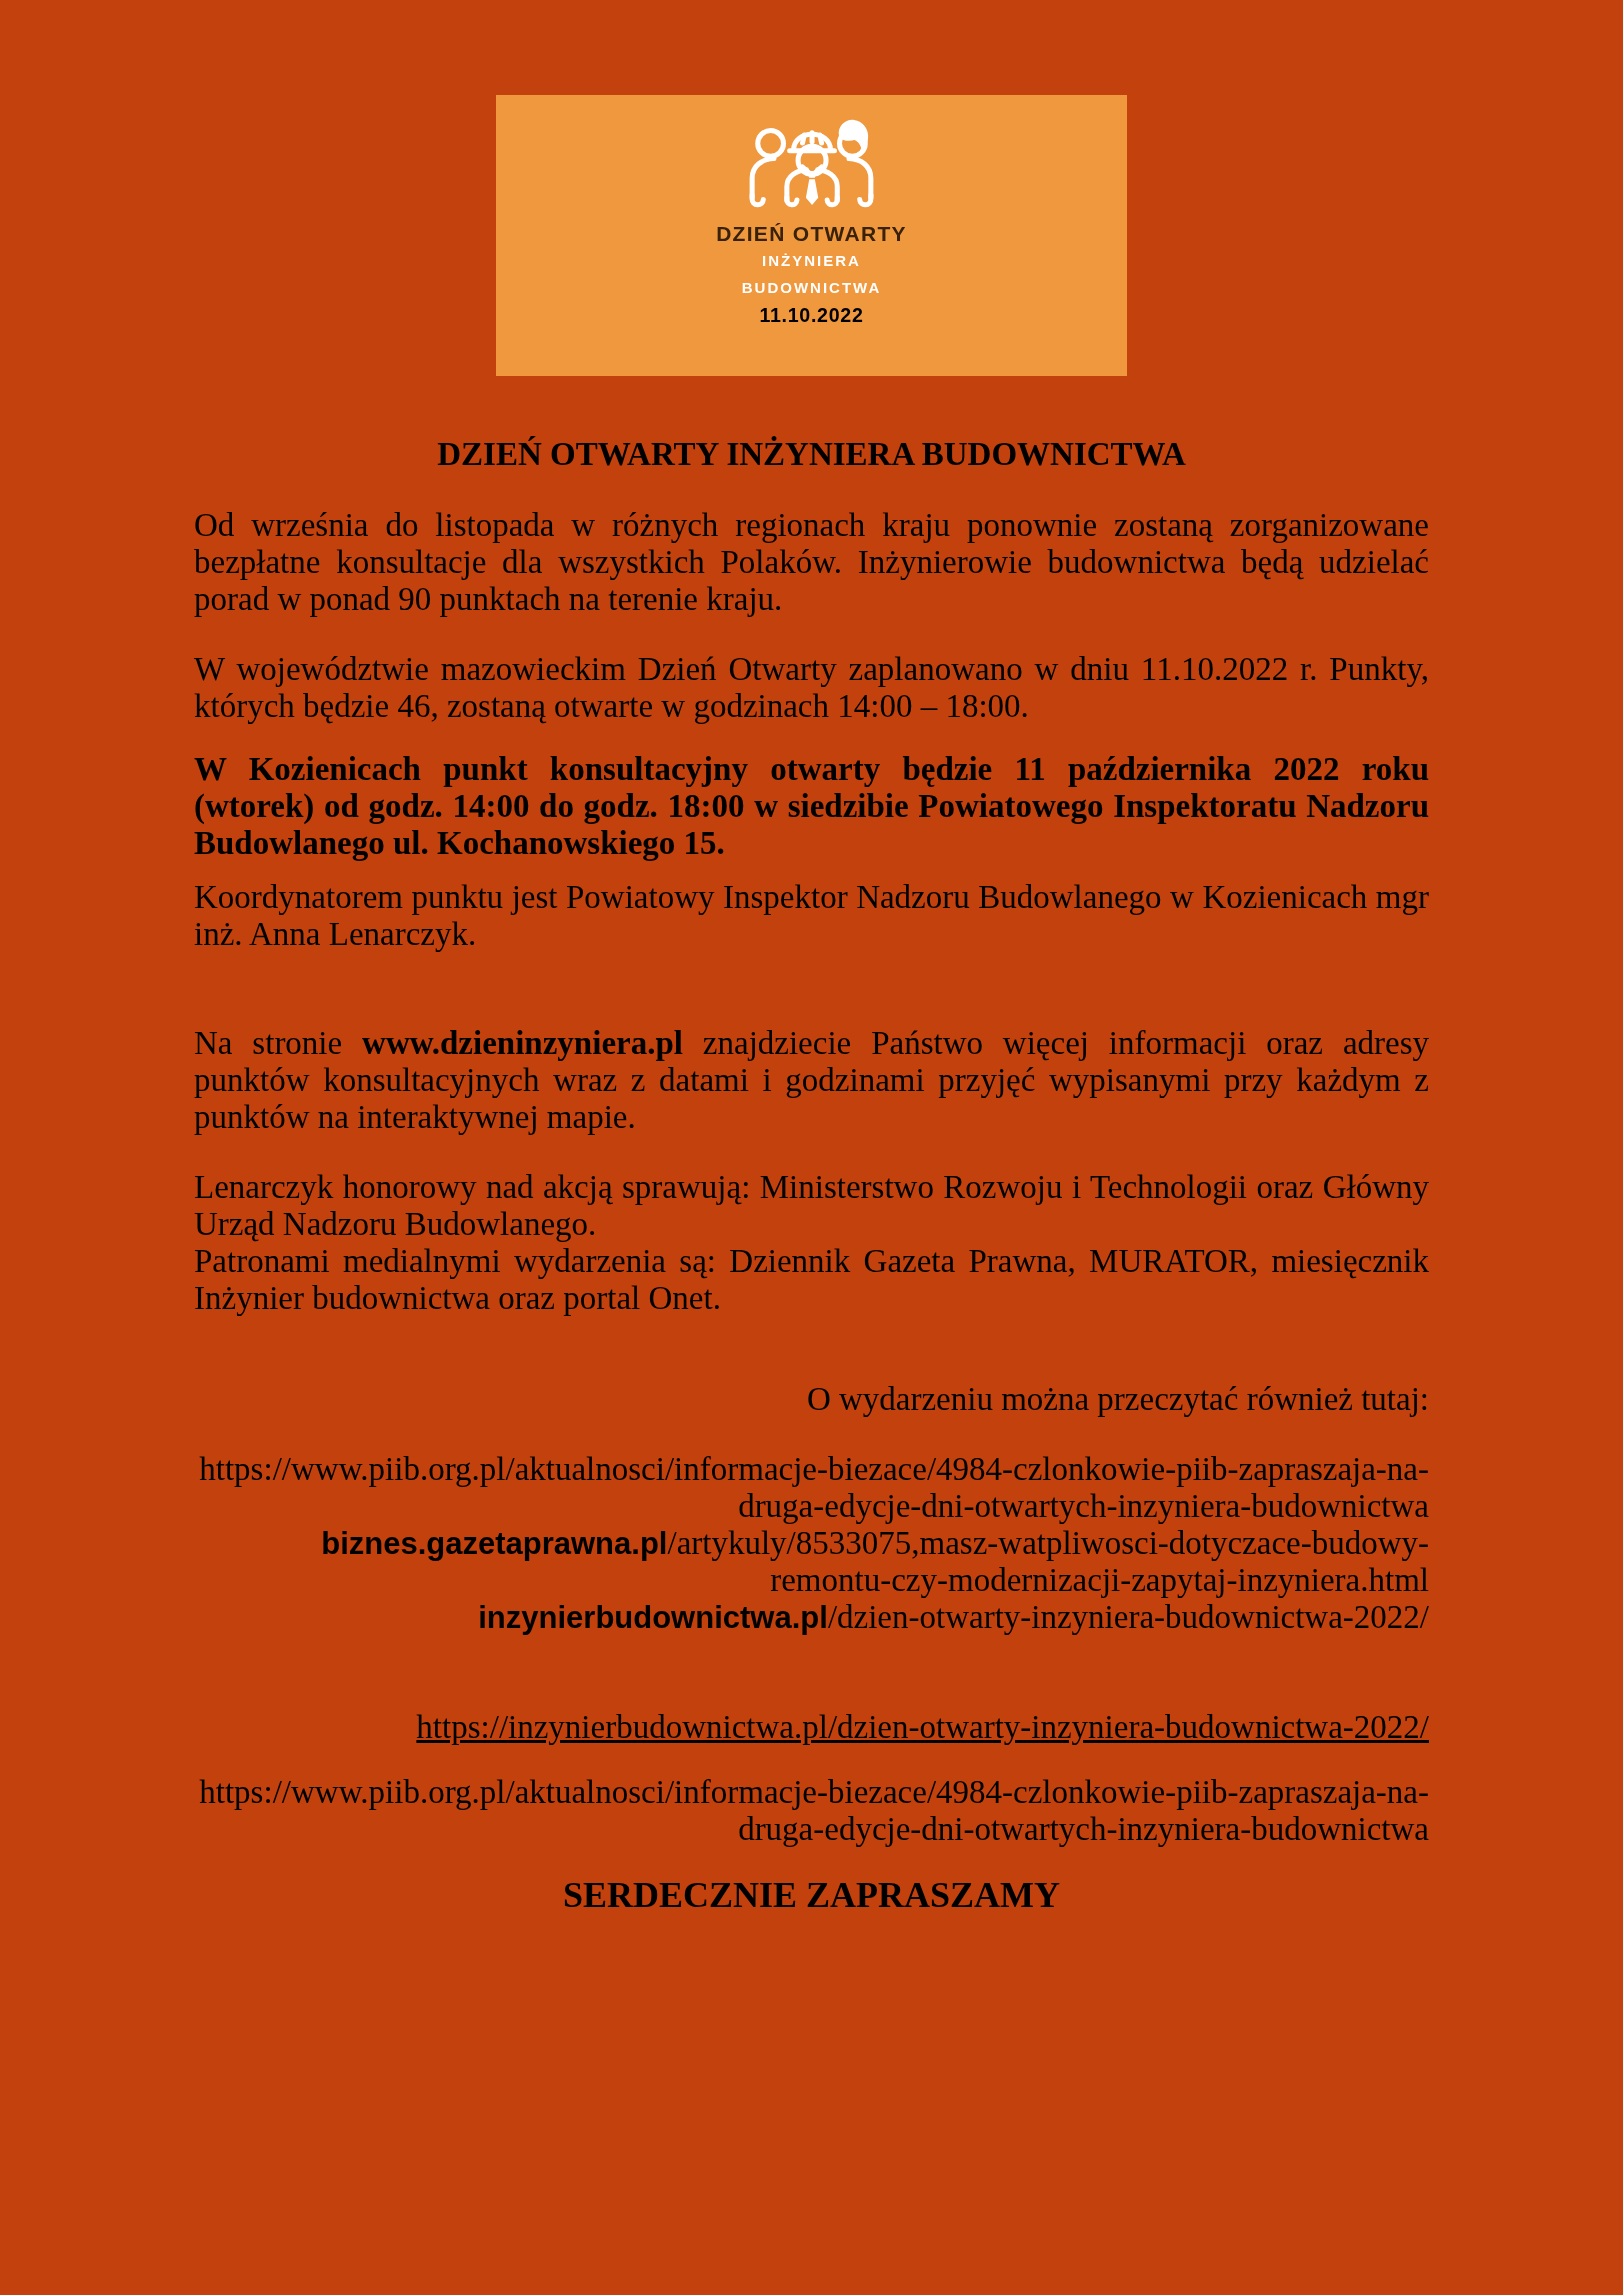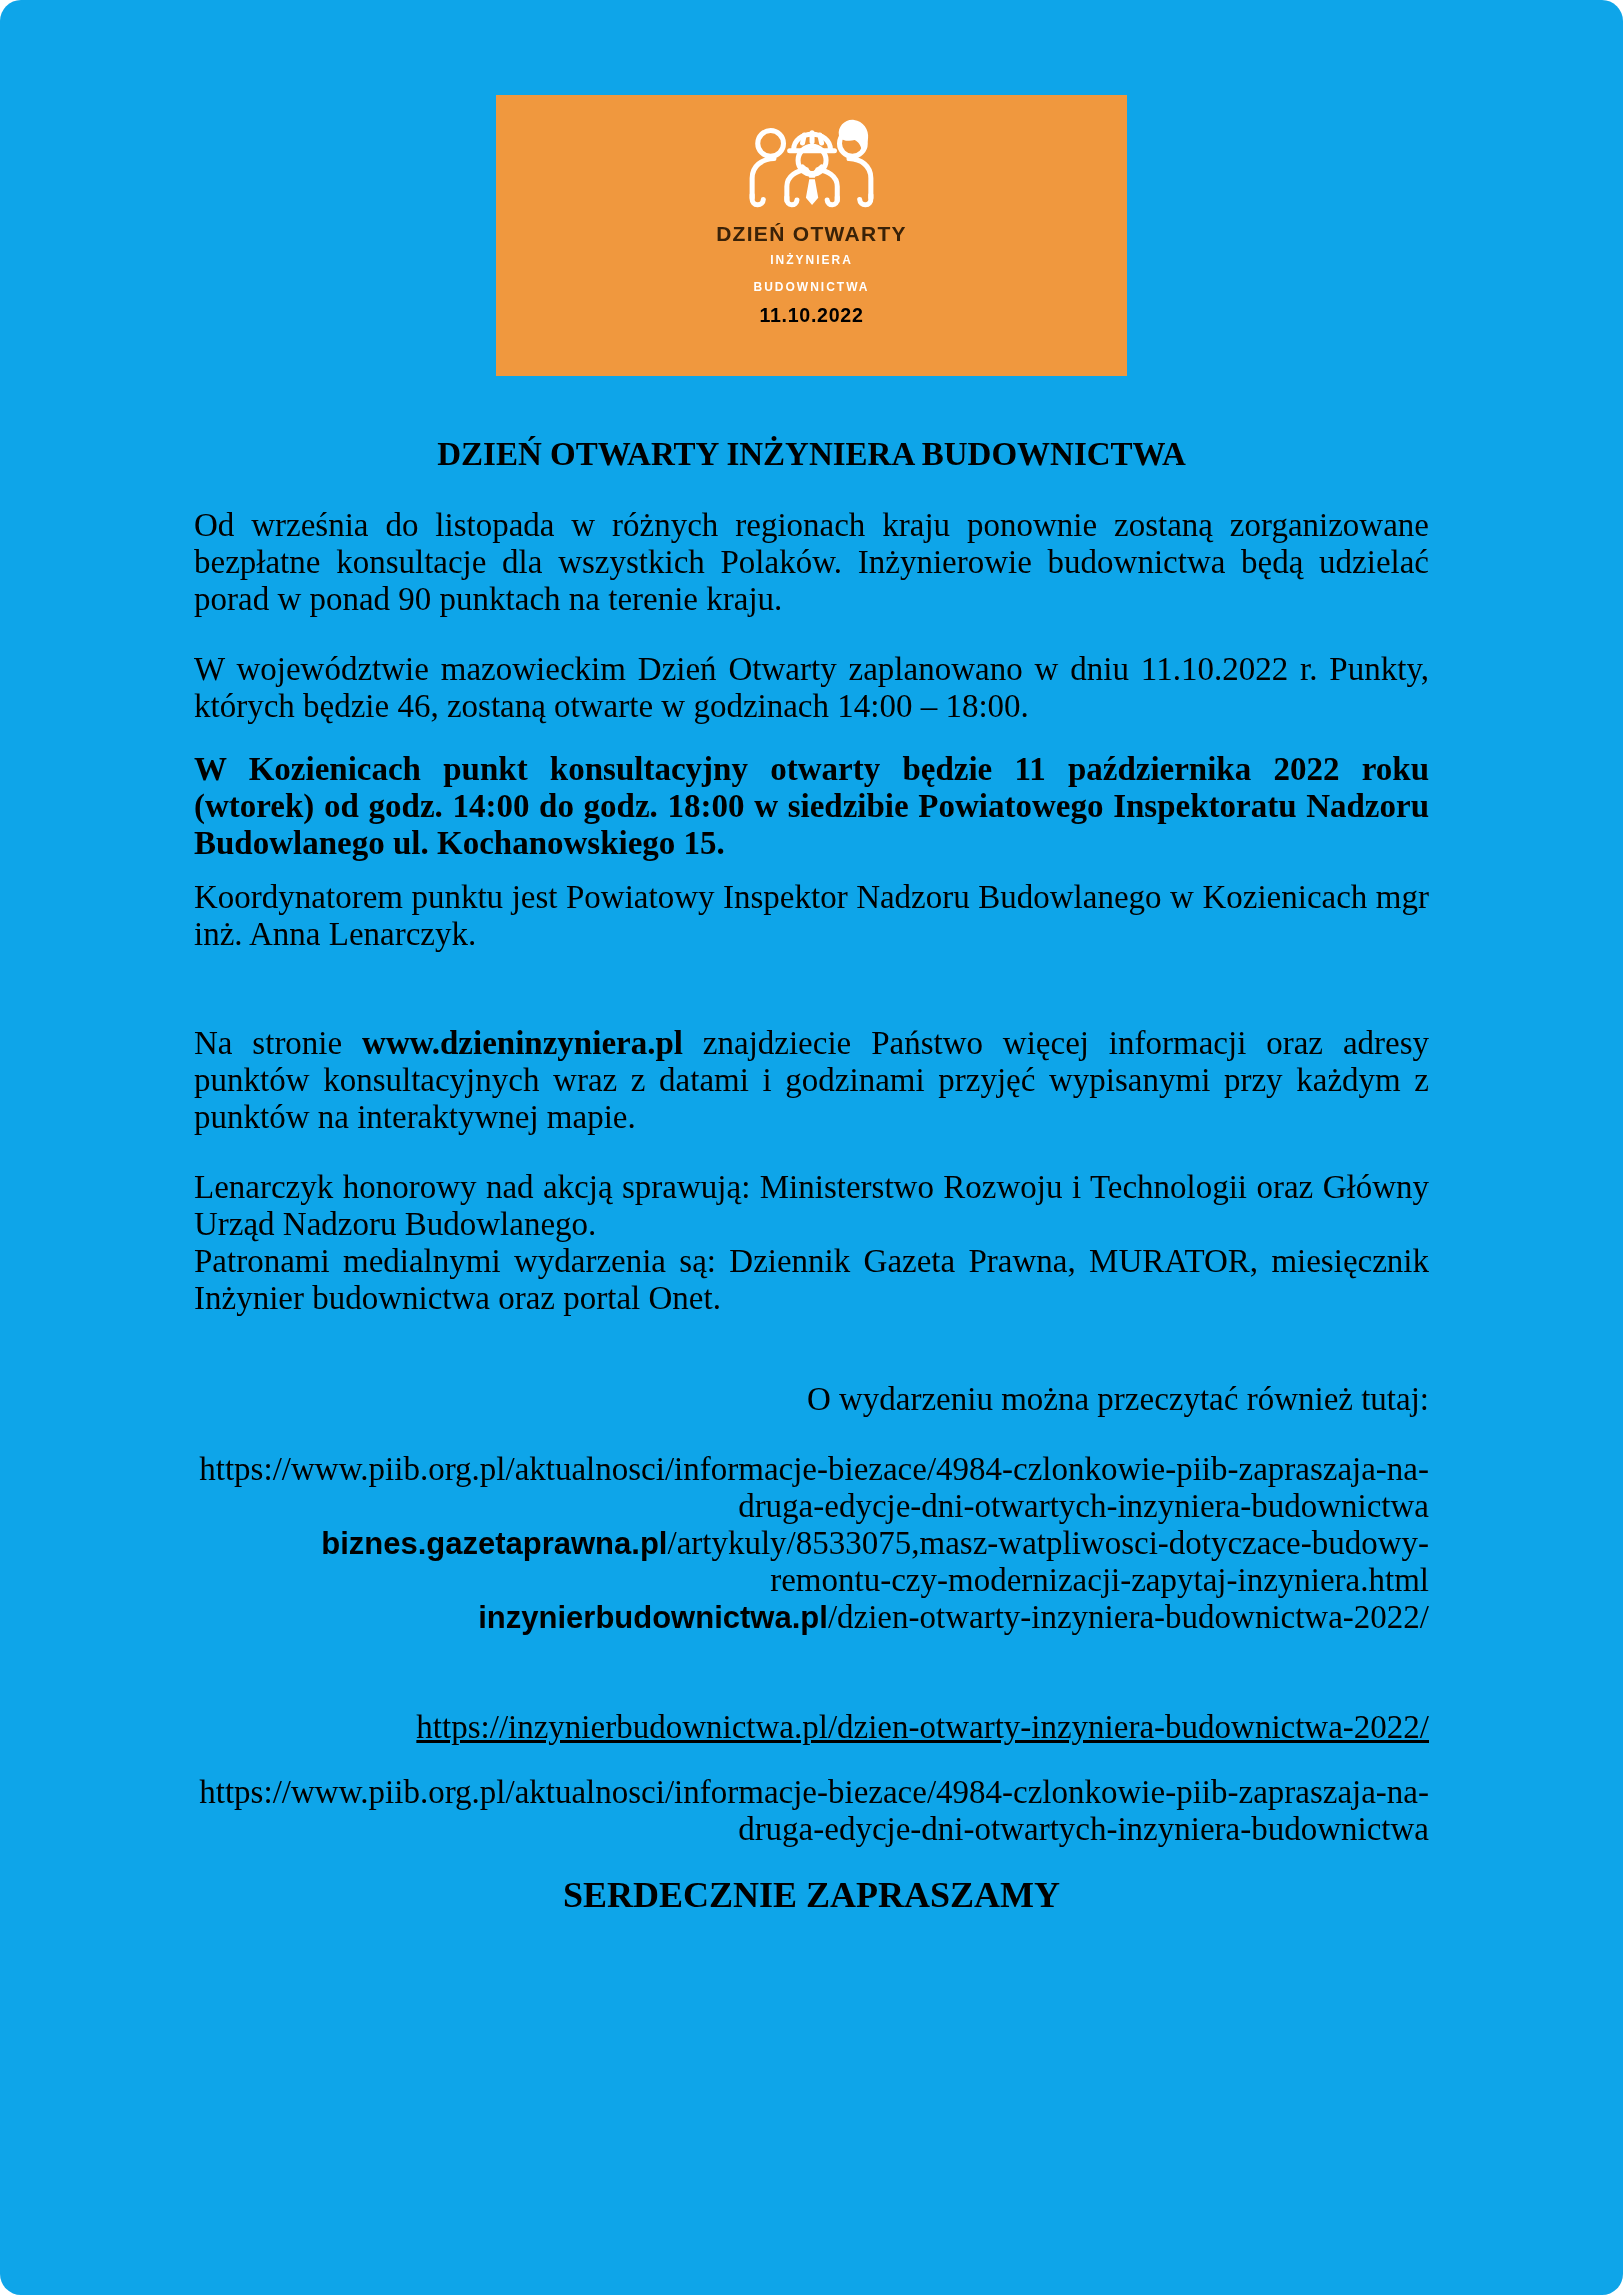--- a/index.html
+++ b/index.html
@@ -1,45 +1,44 @@
 <!DOCTYPE html>
 <html style="font-size:10.5px"><head>
 <meta charset="utf-8">
 <style>
   html, body { margin: 0; padding: 0; background: #ffffff; }
   .page {
     position: relative;
     width: 1623px;
     height: 2295px;
-    background: #0ea5e9;
+    background: #c2410c;
     overflow: hidden;
     font-family: "Liberation Serif", "DejaVu Serif", serif;
     color: #000000;
-    border-radius: 21px;
   }
   .content { padding: 95px 194px 0 194px; }
 
   
   .logo {
     width: 631px; height: 281px;
     margin: 0 auto 59px auto;
     background: #F0983E;
     display: flex; flex-direction: column; align-items: center;
     box-sizing: border-box;
     padding-top: 16.4px;
     font-family: "Liberation Sans", "DejaVu Sans", sans-serif;
   }
   .logo svg { width: 139px; height: 98px; display: block; }
   .logo-title {
     margin-top: 10.5px;
     font-size: 21px; font-weight: bold; letter-spacing: 1.3px;
     color: #3A2208; line-height: 27.5px;
   }
   .logo-sub {
-    font-size: 12px; font-weight: bold; letter-spacing: 2px;
+    font-size: 15px; font-weight: bold; letter-spacing: 2px;
     color: #ffffff; line-height: 27px;
   }
   .logo-date {
     font-size: 19.6px; font-weight: bold; letter-spacing: 0.7px;
     color: #000000; line-height: 28px;
   }
 
   
   .doc-title {
     font-size: 33px; font-weight: bold; text-align: center;

